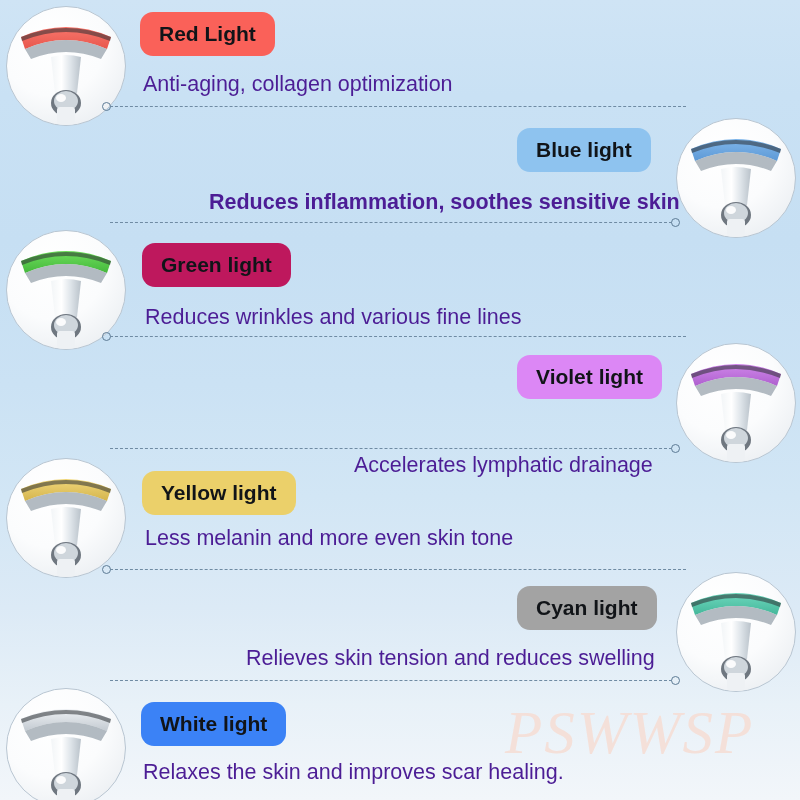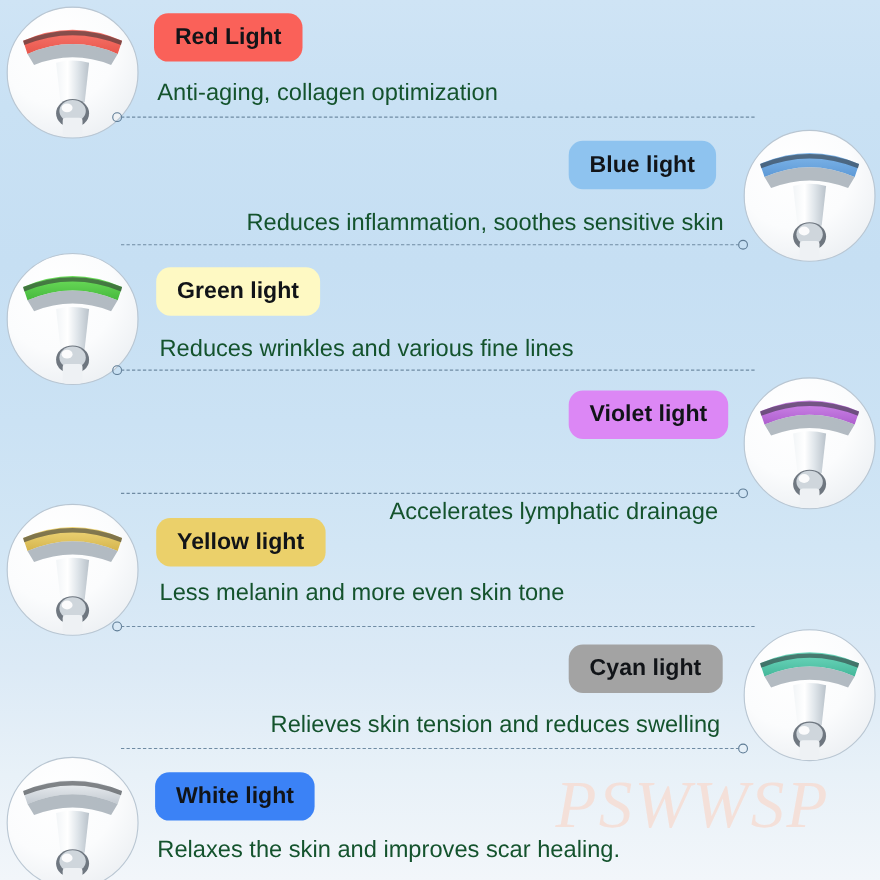--- a/index.html
+++ b/index.html
@@ -78,21 +78,21 @@
     font-weight: bold;
     color: #111418;
     white-space: nowrap;
     box-sizing: border-box;
   }
 
   
   .desc {
     position: absolute;
     font-size: 21.5px;
-    color: #14532d;
+    color: #4c1d95;
     white-space: nowrap;
   }
 
   
   .sep {
     position: absolute;
     height: 10px;
   }
   .sep .line {
     position: absolute;
@@ -172,21 +172,21 @@
         <path d="M14 30 Q59 12 104 30 L103 34 Q59 16 15 34 Z" fill="#2b2f33" opacity=".55"></path>
         <path d="M18 42 Q59 24 100 42 L94 52 Q59 38 24 52 Z" fill="#9aa4ad" opacity=".75"></path>
         <path d="M44 50 Q59 46 74 50 L70 86 Q59 92 48 86 Z" fill="url(#h-blue)"></path>
         <ellipse cx="59" cy="96" rx="15" ry="13" fill="#6f7780"></ellipse>
         <ellipse cx="59" cy="94" rx="12" ry="10" fill="#cfd6dc"></ellipse>
         <ellipse cx="54" cy="91" rx="5" ry="4" fill="#ffffff" opacity=".9"></ellipse>
         <rect x="50" y="100" width="18" height="18" rx="3" fill="#eef1f4"></rect>
       </svg>
     </div>
     <div class="badge" style="left:517px; top:128px; background:#8ec3ef;">Blue light</div>
-    <div class="desc" style="left:224px; top:190px;">Reduces inflammation, soothes sensitive skin</div>
+    <div class="desc" style="left:209px; top:190px;font-weight:bold;">Reduces inflammation, soothes sensitive skin</div>
     <div class="sep right-dot" style="left:110px; top:218px; width:570px;">
       <span class="dot"></span>
       <span class="line"></span>
     </div>
   </div>
 
   <div class="row">
     <div class="photo" style="left:6px; top:230px;">
       <svg viewBox="0 0 118 118">
         <defs>
@@ -204,21 +204,21 @@
         <path d="M14 30 Q59 10 104 30 L100 42 Q59 24 18 42 Z" fill="url(#g-green)"></path>
         <path d="M14 30 Q59 12 104 30 L103 34 Q59 16 15 34 Z" fill="#2b2f33" opacity=".55"></path>
         <path d="M18 42 Q59 24 100 42 L94 52 Q59 38 24 52 Z" fill="#9aa4ad" opacity=".75"></path>
         <path d="M44 50 Q59 46 74 50 L70 86 Q59 92 48 86 Z" fill="url(#h-green)"></path>
         <ellipse cx="59" cy="96" rx="15" ry="13" fill="#6f7780"></ellipse>
         <ellipse cx="59" cy="94" rx="12" ry="10" fill="#cfd6dc"></ellipse>
         <ellipse cx="54" cy="91" rx="5" ry="4" fill="#ffffff" opacity=".9"></ellipse>
         <rect x="50" y="100" width="18" height="18" rx="3" fill="#eef1f4"></rect>
       </svg>
     </div>
-    <div class="badge" style="left:142px; top:243px; background:#fef9c3;">Green light</div>
+    <div class="badge" style="left:142px; top:243px; background:#be185d;">Green light</div>
     <div class="desc" style="left:145px; top:305px;">Reduces wrinkles and various fine lines</div>
     <div class="sep left-dot" style="left:102px; top:332px; width:584px;">
       <span class="dot"></span>
       <span class="line"></span>
     </div>
   </div>
 
   <div class="row">
     <div class="photo" style="left:676px; top:343px;">
       <svg viewBox="0 0 118 118">

